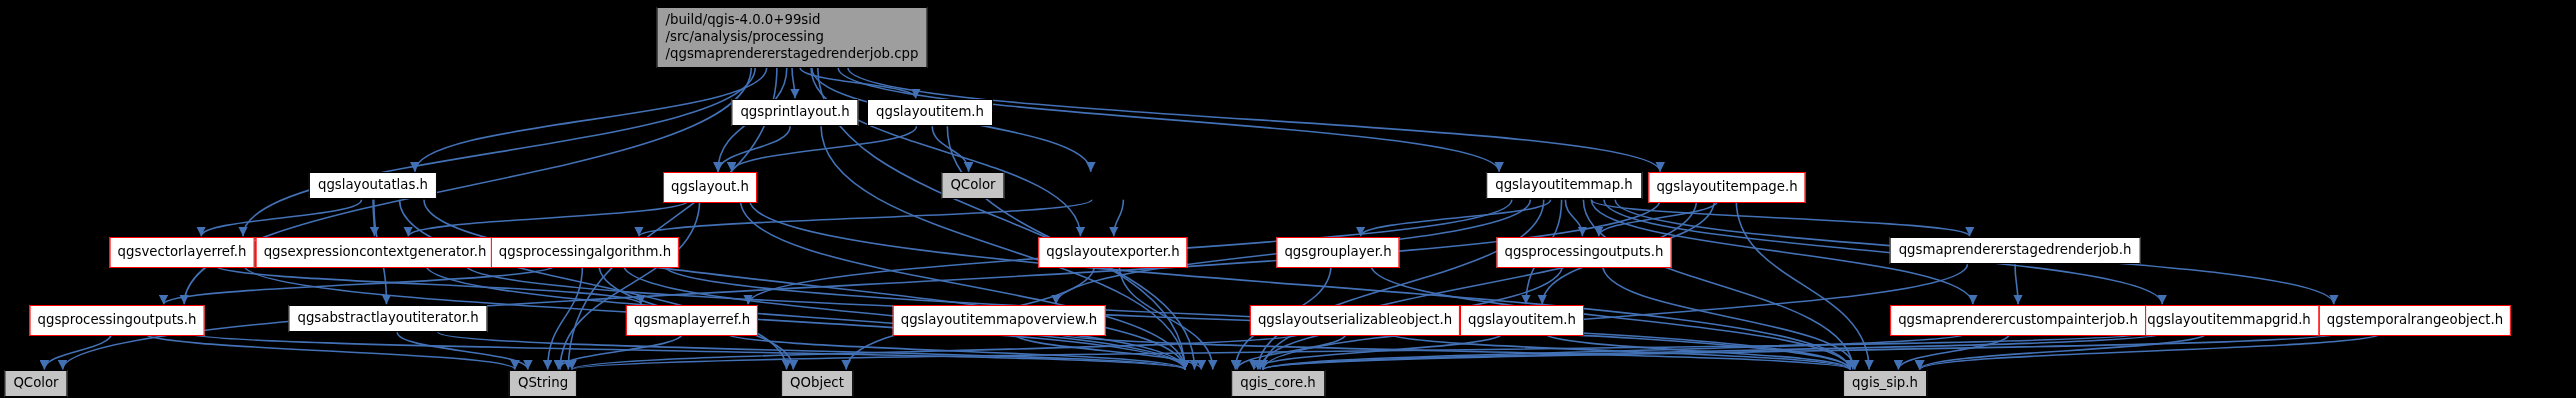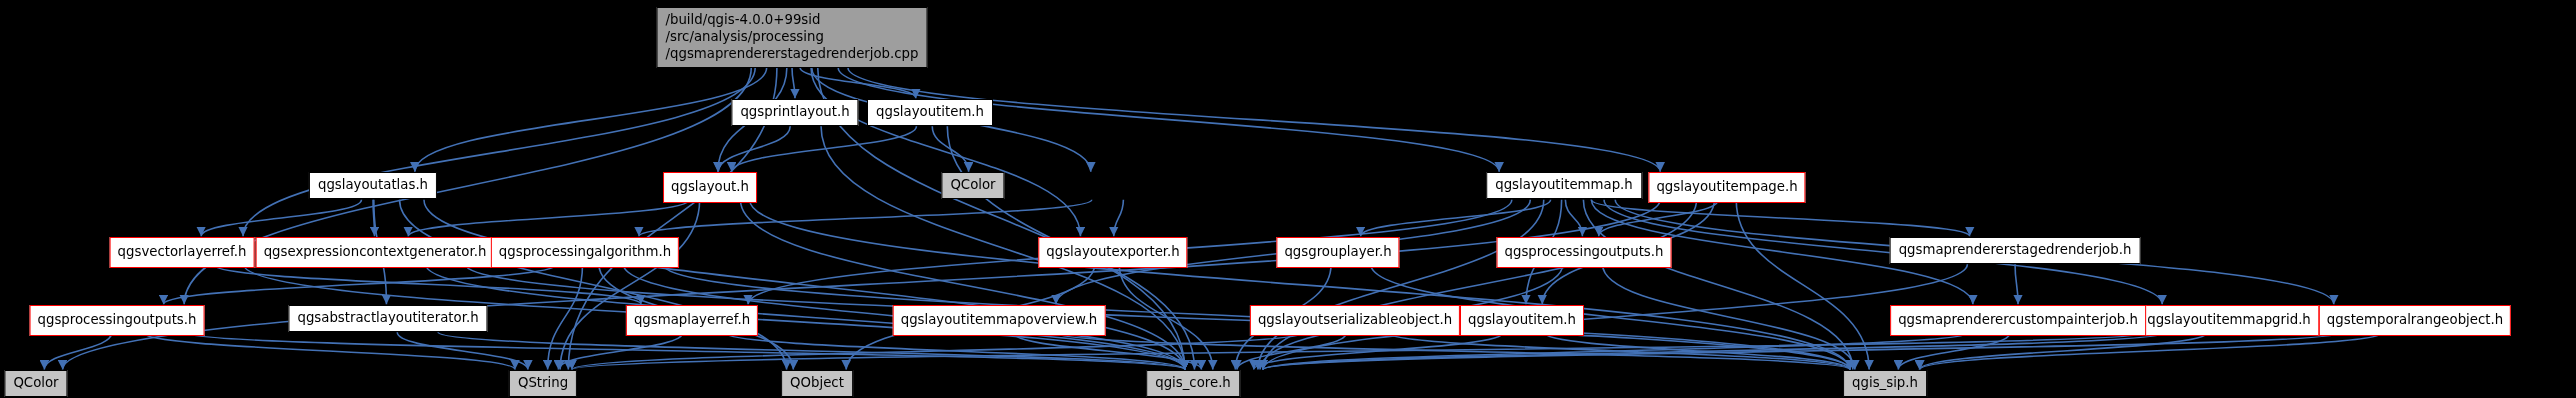--- a/index.html
+++ b/index.html
@@ -162,17 +162,17 @@
   <div class="node red" id="n-qgslayoutitemmapoverview_h" style="left:999px;top:305px">qgslayoutitemmapoverview.h</div>
   <div class="node red" id="n-qgslayoutserializableobject_h" style="left:1355px;top:305px">qgslayoutserializableobject.h</div>
   <div class="node red" id="n-qgslayoutitem_h" style="left:1522px;top:305px">qgslayoutitem.h</div>
   <div class="node red" id="n-qgslayoutitemmapgrid_h" style="left:2229px;top:305px">qgslayoutitemmapgrid.h</div>
   <div class="node red" id="n-qgsmaprenderercustompainterjob_h" style="left:2018px;top:305px">qgsmaprenderercustompainterjob.h</div>
   <div class="node red" id="n-qgstemporalrangeobject_h" style="left:2415px;top:305px">qgstemporalrangeobject.h</div>
 
   <div class="node gray" id="n-QColor" style="left:36px;top:370px">QColor</div>
   <div class="node gray" id="n-QString" style="left:543px;top:370px">QString</div>
   <div class="node gray" id="n-QObject" style="left:817px;top:370px">QObject</div>
-  <div class="node gray" id="n-qgis_core_h" style="left:1193px;top:370px">qgis_core.h</div>
+  <div class="node gray" id="n-qgis_core_h" style="left:1278px;top:370px">qgis_core.h</div>
   <div class="node gray" id="n-qgis_sip_h" style="left:1885px;top:370px">qgis_sip.h</div>
 
 </div>
 
 
 </body></html>

